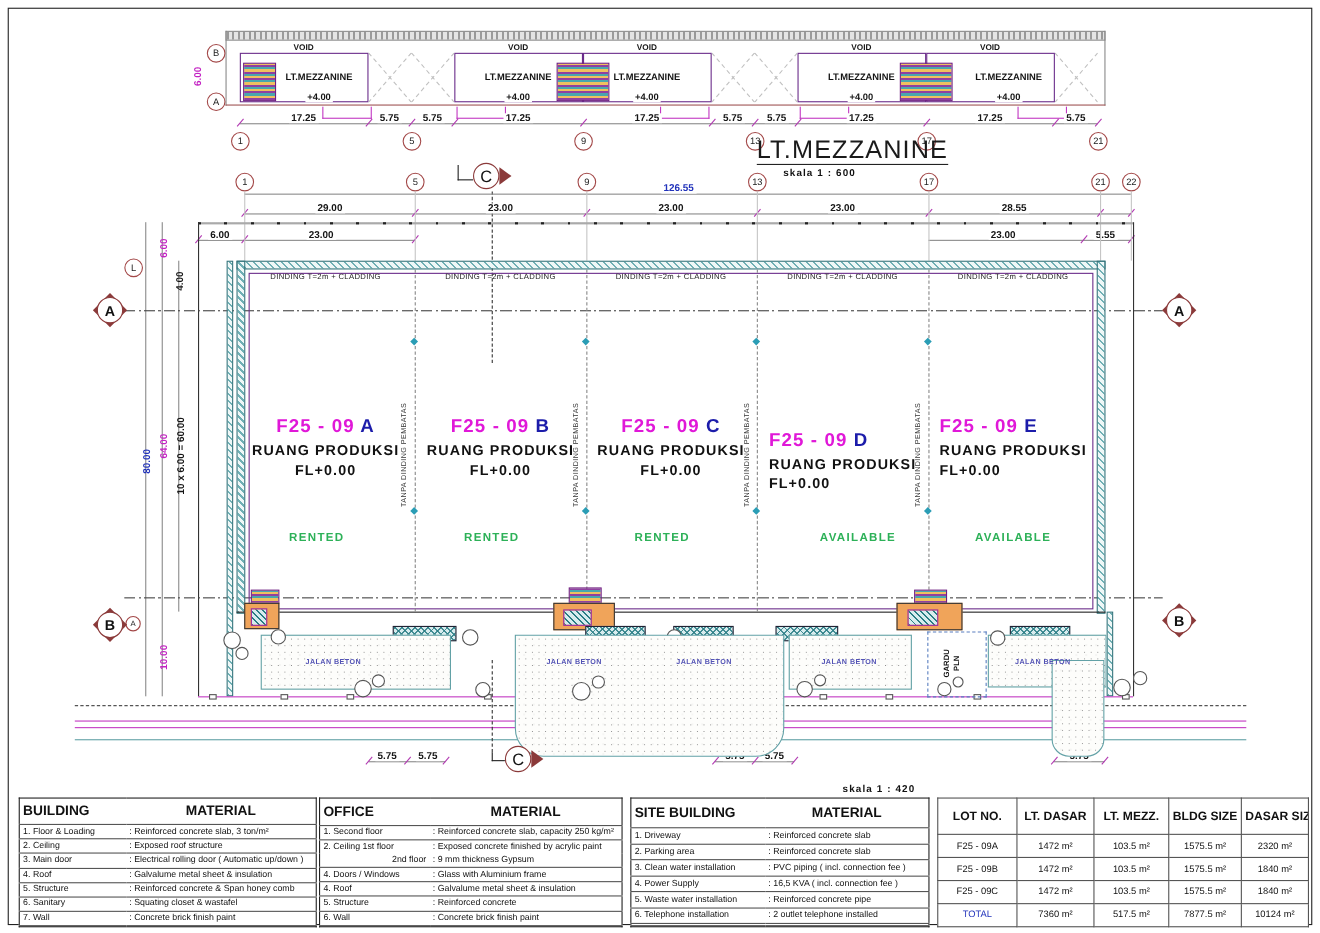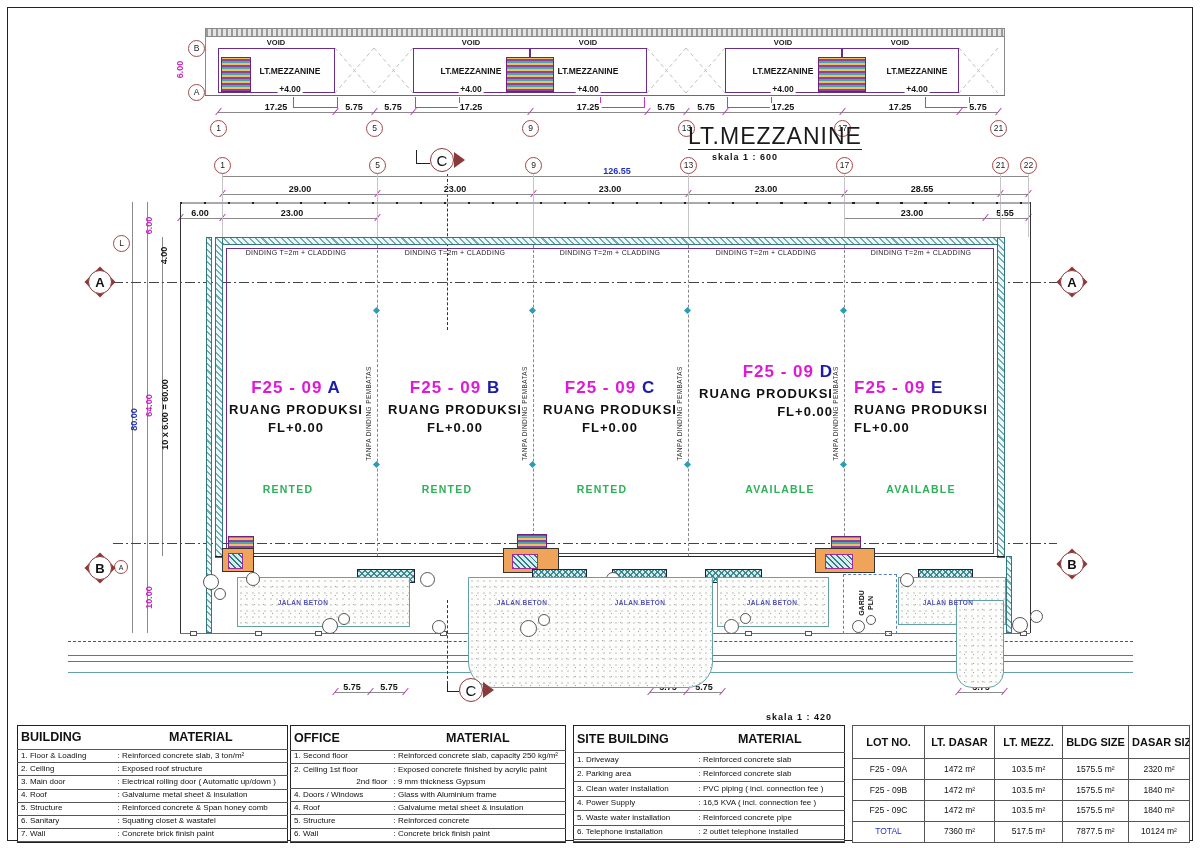--- a/index.html
+++ b/index.html
@@ -329,21 +329,21 @@
   <div class="abs" style="left:679px;top:415px;width:0;height:0">
       <span class="divlbl rv" style="width:130px;left:-65px">TANPA DINDING PEMBATAS</span>
     </div>
   <div class="abs" style="left:835px;top:415px;width:0;height:0">
       <span class="divlbl rv" style="width:130px;left:-65px">TANPA DINDING PEMBATAS</span>
     </div>
 
   <div class="abs cx" style="left:296px;top:378px;text-align:center"><span class="ucode"><span>F25 - 09</span> <span class="ulet">A</span></span><div class="uroom" style="margin-top:4px">RUANG PRODUKSI</div><div class="uroom" style="margin-top:3px">FL+0.00</div></div>
   <div class="abs cx" style="left:455px;top:378px;text-align:center"><span class="ucode"><span>F25 - 09</span> <span class="ulet">B</span></span><div class="uroom" style="margin-top:4px">RUANG PRODUKSI</div><div class="uroom" style="margin-top:3px">FL+0.00</div></div>
   <div class="abs cx" style="left:610px;top:378px;text-align:center"><span class="ucode"><span>F25 - 09</span> <span class="ulet">C</span></span><div class="uroom" style="margin-top:4px">RUANG PRODUKSI</div><div class="uroom" style="margin-top:3px">FL+0.00</div></div>
-  <div class="abs cx" style="left:766px;top:362px;text-align:right"><span class="ucode"><span>F25 - 09</span> <span class="ulet">D</span></span><div class="uroom" style="margin-top:4px">RUANG PRODUKSI</div><div class="uroom" style="margin-top:3px">FL+0.00</div></div>
+  <div class="abs cx" style="left:766px;top:390px;text-align:left"><span class="ucode"><span>F25 - 09</span> <span class="ulet">D</span></span><div class="uroom" style="margin-top:4px">RUANG PRODUKSI</div><div class="uroom" style="margin-top:3px">FL+0.00</div></div>
   <div class="abs cx" style="left:921px;top:378px;text-align:left"><span class="ucode"><span>F25 - 09</span> <span class="ulet">E</span></span><div class="uroom" style="margin-top:4px">RUANG PRODUKSI</div><div class="uroom" style="margin-top:3px">FL+0.00</div></div>
 
   <span class="abs ustat cx" style="left:288px;top:483px">RENTED</span>
   <span class="abs ustat cx" style="left:447px;top:483px">RENTED</span>
   <span class="abs ustat cx" style="left:602px;top:483px">RENTED</span>
   <span class="abs ustat cx" style="left:780px;top:483px">AVAILABLE</span>
   <span class="abs ustat cx" style="left:921px;top:483px">AVAILABLE</span>
 
   <div class="abs stairblk" style="left:228px;top:536px;width:26px;height:13px"></div>
   <div class="abs stairblk" style="left:517px;top:534px;width:30px;height:15px"></div>

